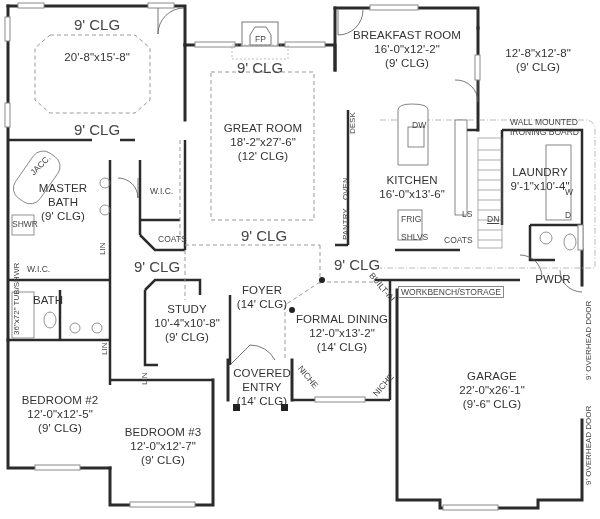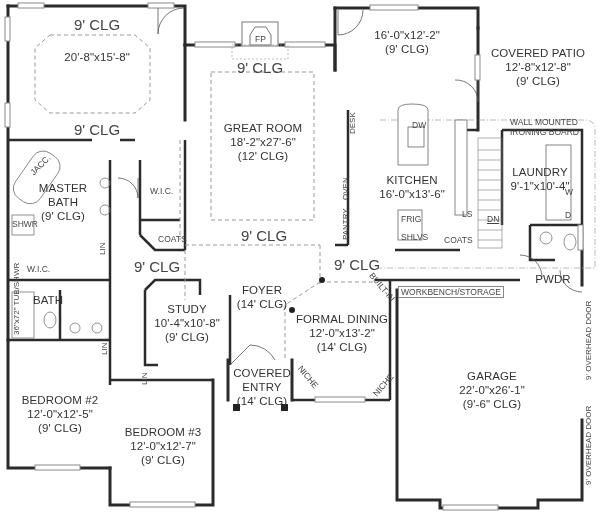--- a/index.html
+++ b/index.html
@@ -177,26 +177,26 @@
 <div class="lbl" style="left:263px; top:121px;">
   <span class="line">GREAT ROOM</span>
   <span class="line">18'-2"x27'-6"</span>
   <span class="line">(12' CLG)</span>
 </div>
 <div class="clg" style="left:260px; top:59px;">9' CLG</div>
 <div class="clg" style="left:264px; top:227px;">9' CLG</div>
 <div class="sm" style="left:255px; top:34px;">FP</div>
 
 <div class="lbl" style="left:407px; top:28px;">
+  <span class="line">BREAKFAST ROOM</span>
   <span class="line">16'-0"x12'-2"</span>
   <span class="line">(9' CLG)</span>
 </div>
 
 <div class="lbl" style="left:538px; top:46px;">
-  <span class="line">COVERED PATIO</span>
   <span class="line">12'-8"x12'-8"</span>
   <span class="line">(9' CLG)</span>
 </div>
 
 <div class="sm" style="left:510px; top:117px;">
   <span style="display:block">WALL MOUNTED</span>
   <span style="display:block">IRONING BOARD</span>
 </div>
 
 <div class="lbl" style="left:63px; top:181px;">

